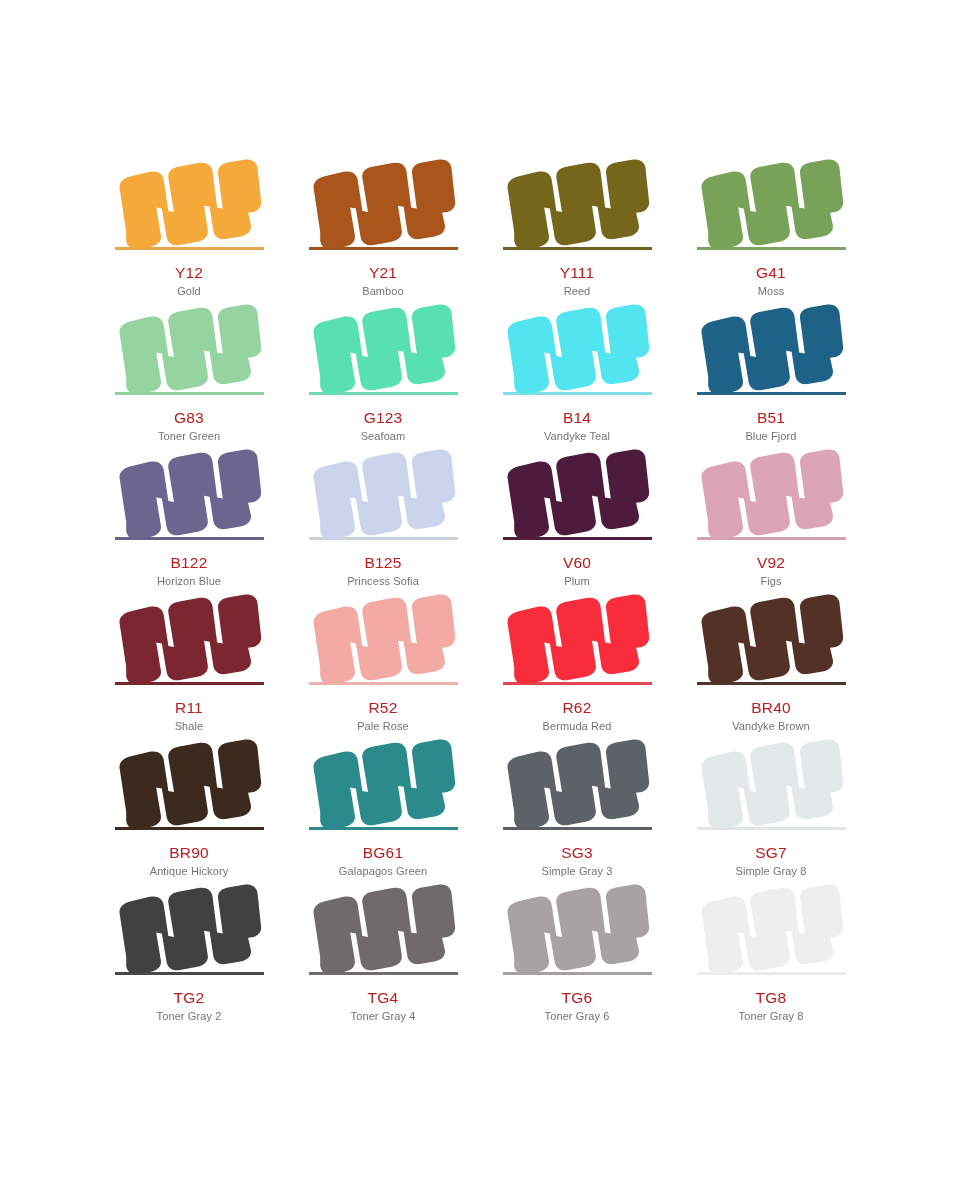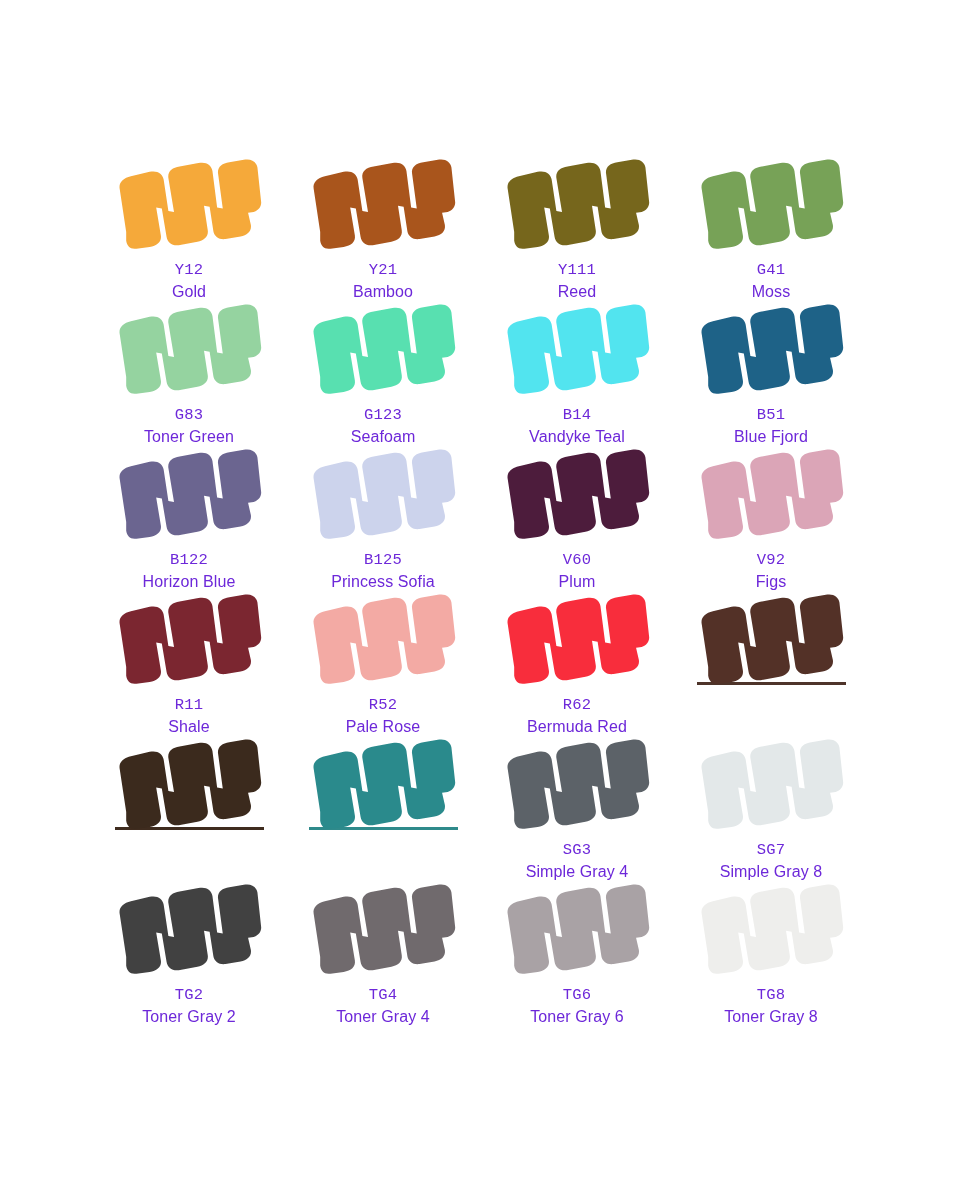--- a/index.html
+++ b/index.html
@@ -55,27 +55,26 @@
   }
   .swatch-labels {
     margin-top: 12px;
     text-align: center;
     color: #1a1a1a;
     line-height: 1.42;
   }
   .swatch-code {
     font-size: 15.5px;
     letter-spacing: 0.2px;
-    color: #6d28d9;
-    font-family: Liberation Mono, monospace;
+    color: #b91c1c;
   }
   .swatch-name {
-    font-size: 16px;
+    font-size: 11px;
     letter-spacing: 0.1px;
-    color: #6d28d9;
+    color: #737373;
   }
 </style>
 </head>
 <body>
 
 <div id="chart-sheet">
   <div id="swatch-grid">
       <div class="swatch-cell">
         <div class="swatch-mark-wrap">
           <svg class="swatch-mark" viewBox="0 0 160 110" preserveAspectRatio="none">
@@ -256,47 +255,59 @@
           <div class="swatch-name">Bermuda Red</div>
         </div>
       </div>
       <div class="swatch-cell">
         <div class="swatch-mark-wrap">
           <svg class="swatch-mark" viewBox="0 0 160 110" preserveAspectRatio="none">
             <path d="M13,86 L6,36 C5,29 10,24 18,22 L38,17 C46,15 52,19 53,26 L58,62 L64,63 L58,24 C57,17 62,12 70,11 L90,7 C98,5 104,9 105,16 L110,58 L116,59 L111,19 C110,12 115,7 123,6 L140,3 C147,2 152,6 153,12 L157,52 C157,57 154,61 149,63 L143,64 L146,78 C147,85 142,90 135,91 L119,94 C112,95 107,91 106,85 L102,57 L96,56 L100,84 C101,91 96,96 89,97 L69,101 C62,102 57,98 56,91 L51,59 L45,58 L50,90 C51,97 46,102 38,103 L24,105 C17,106 14,102 13,96 Z" fill="#533127"></path>
           </svg>
         </div>
         <div class="swatch-rule" style="background: rgb(78, 52, 42);"></div>
+        <div class="swatch-labels">
+          <div class="swatch-code">BR40</div>
+          <div class="swatch-name">Vandyke Brown</div>
+        </div>
       </div>
       <div class="swatch-cell">
         <div class="swatch-mark-wrap">
           <svg class="swatch-mark" viewBox="0 0 160 110" preserveAspectRatio="none">
             <path d="M13,86 L6,36 C5,29 10,24 18,22 L38,17 C46,15 52,19 53,26 L58,62 L64,63 L58,24 C57,17 62,12 70,11 L90,7 C98,5 104,9 105,16 L110,58 L116,59 L111,19 C110,12 115,7 123,6 L140,3 C147,2 152,6 153,12 L157,52 C157,57 154,61 149,63 L143,64 L146,78 C147,85 142,90 135,91 L119,94 C112,95 107,91 106,85 L102,57 L96,56 L100,84 C101,91 96,96 89,97 L69,101 C62,102 57,98 56,91 L51,59 L45,58 L50,90 C51,97 46,102 38,103 L24,105 C17,106 14,102 13,96 Z" fill="#3b2a1d"></path>
           </svg>
         </div>
         <div class="swatch-rule" style="background: rgb(63, 44, 31);"></div>
+        <div class="swatch-labels">
+          <div class="swatch-code">BR90</div>
+          <div class="swatch-name">Antique Hickory</div>
+        </div>
       </div>
       <div class="swatch-cell">
         <div class="swatch-mark-wrap">
           <svg class="swatch-mark" viewBox="0 0 160 110" preserveAspectRatio="none">
             <path d="M13,86 L6,36 C5,29 10,24 18,22 L38,17 C46,15 52,19 53,26 L58,62 L64,63 L58,24 C57,17 62,12 70,11 L90,7 C98,5 104,9 105,16 L110,58 L116,59 L111,19 C110,12 115,7 123,6 L140,3 C147,2 152,6 153,12 L157,52 C157,57 154,61 149,63 L143,64 L146,78 C147,85 142,90 135,91 L119,94 C112,95 107,91 106,85 L102,57 L96,56 L100,84 C101,91 96,96 89,97 L69,101 C62,102 57,98 56,91 L51,59 L45,58 L50,90 C51,97 46,102 38,103 L24,105 C17,106 14,102 13,96 Z" fill="#2a8a8c"></path>
           </svg>
         </div>
         <div class="swatch-rule" style="background: rgb(47, 138, 139);"></div>
+        <div class="swatch-labels">
+          <div class="swatch-code">BG61</div>
+          <div class="swatch-name">Galapagos Green</div>
+        </div>
       </div>
       <div class="swatch-cell">
         <div class="swatch-mark-wrap">
           <svg class="swatch-mark" viewBox="0 0 160 110" preserveAspectRatio="none">
             <path d="M13,86 L6,36 C5,29 10,24 18,22 L38,17 C46,15 52,19 53,26 L58,62 L64,63 L58,24 C57,17 62,12 70,11 L90,7 C98,5 104,9 105,16 L110,58 L116,59 L111,19 C110,12 115,7 123,6 L140,3 C147,2 152,6 153,12 L157,52 C157,57 154,61 149,63 L143,64 L146,78 C147,85 142,90 135,91 L119,94 C112,95 107,91 106,85 L102,57 L96,56 L100,84 C101,91 96,96 89,97 L69,101 C62,102 57,98 56,91 L51,59 L45,58 L50,90 C51,97 46,102 38,103 L24,105 C17,106 14,102 13,96 Z" fill="#5c6268"></path>
           </svg>
         </div>
         <div class="swatch-rule" style="background: rgb(90, 96, 101);"></div>
         <div class="swatch-labels">
           <div class="swatch-code">SG3</div>
-          <div class="swatch-name">Simple Gray 4</div>
+          <div class="swatch-name">Simple Gray 3</div>
         </div>
       </div>
       <div class="swatch-cell">
         <div class="swatch-mark-wrap">
           <svg class="swatch-mark" viewBox="0 0 160 110" preserveAspectRatio="none">
             <path d="M13,86 L6,36 C5,29 10,24 18,22 L38,17 C46,15 52,19 53,26 L58,62 L64,63 L58,24 C57,17 62,12 70,11 L90,7 C98,5 104,9 105,16 L110,58 L116,59 L111,19 C110,12 115,7 123,6 L140,3 C147,2 152,6 153,12 L157,52 C157,57 154,61 149,63 L143,64 L146,78 C147,85 142,90 135,91 L119,94 C112,95 107,91 106,85 L102,57 L96,56 L100,84 C101,91 96,96 89,97 L69,101 C62,102 57,98 56,91 L51,59 L45,58 L50,90 C51,97 46,102 38,103 L24,105 C17,106 14,102 13,96 Z" fill="#e3e8e9"></path>
           </svg>
         </div>
         <div class="swatch-rule" style="background: rgb(225, 230, 232);"></div>
         <div class="swatch-labels">

